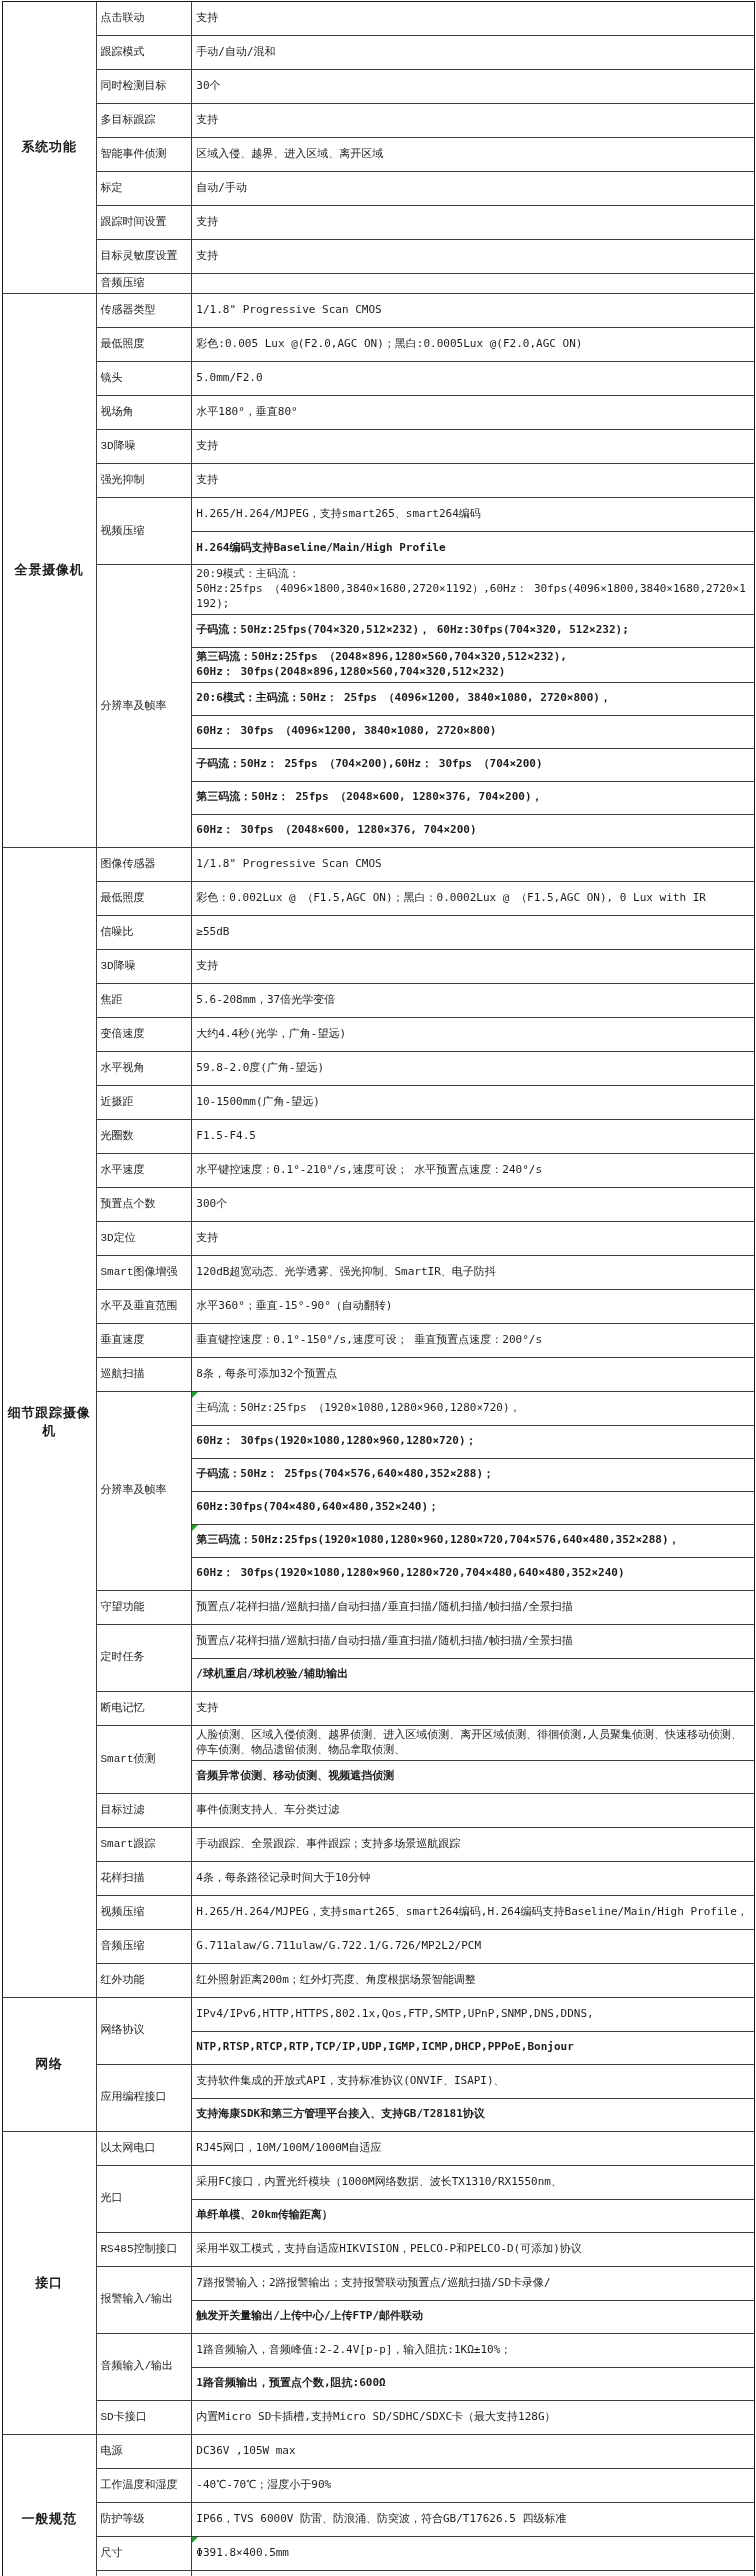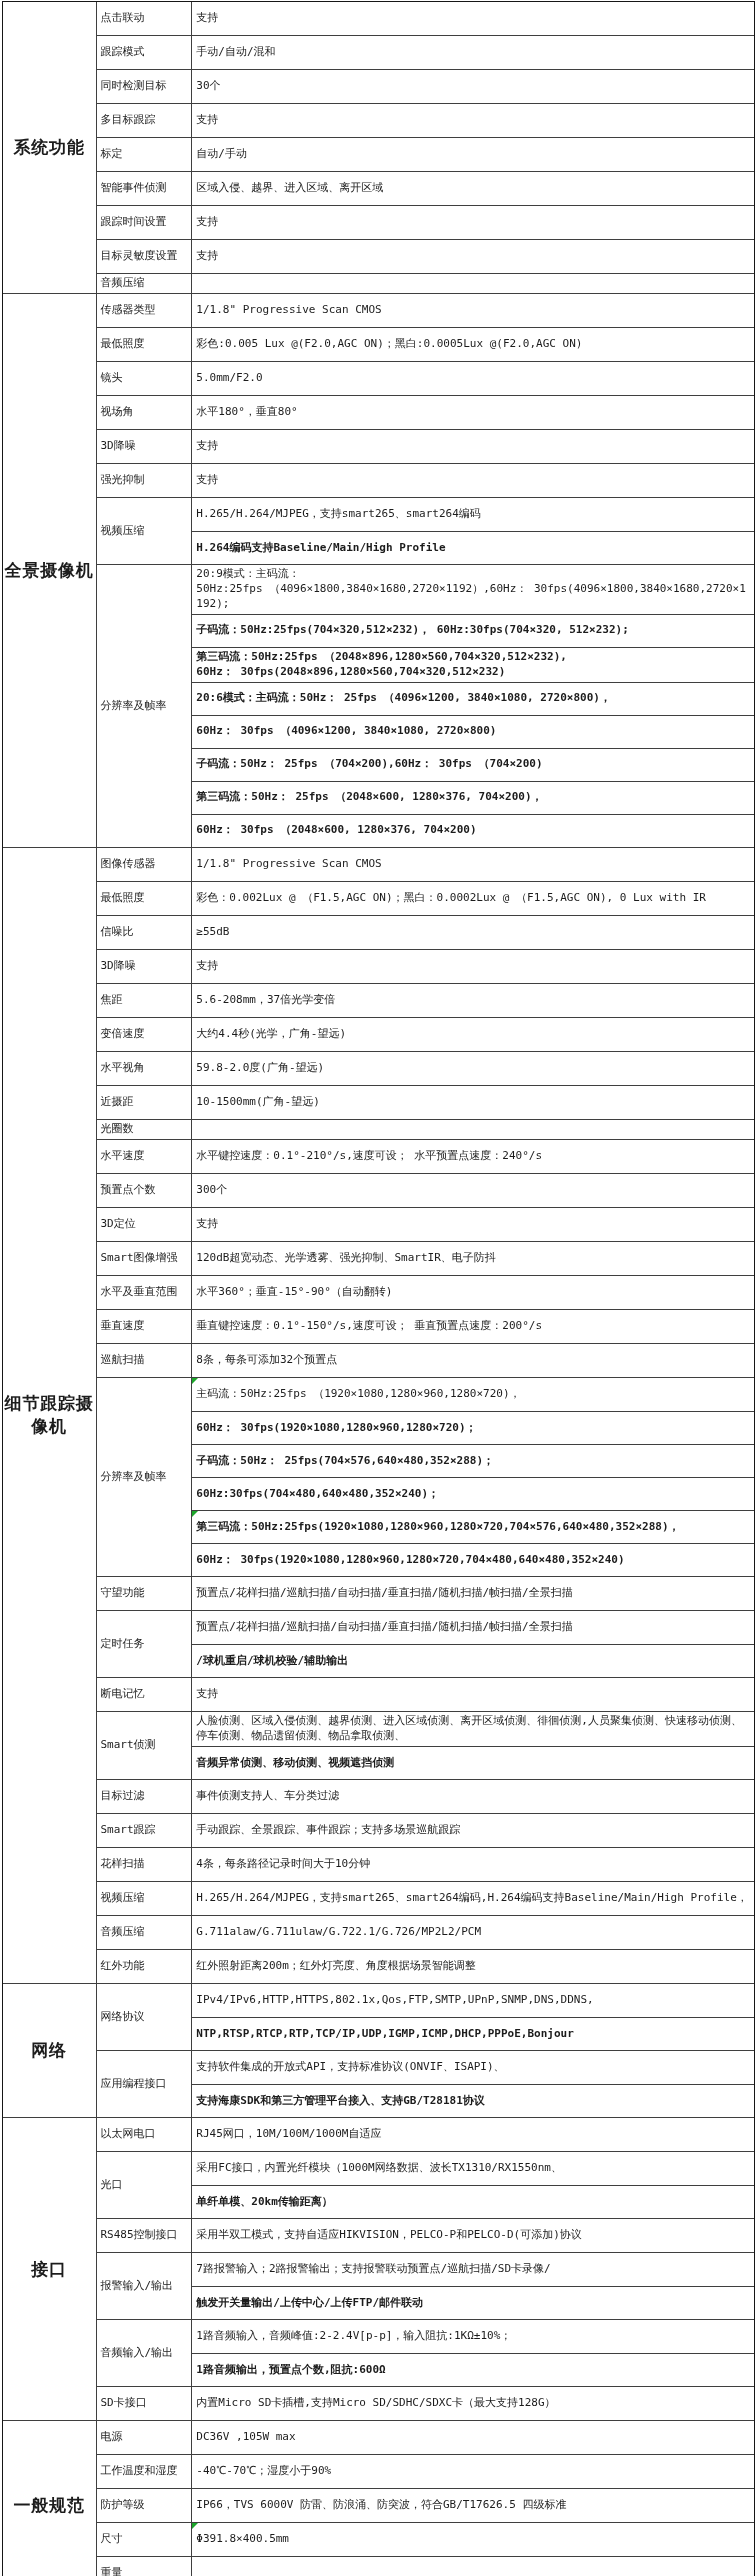--- a/index.html
+++ b/index.html
@@ -5,28 +5,28 @@
   html,body{margin:0;padding:0;background:#fff;}
   body{width:756px;font-family:"DejaVu Sans Mono","Liberation Mono",monospace;color:#1c1c1c;}
   #spec-table{
     width:753px;margin:0.8px 1.6px;border:1.6px solid #161616;box-sizing:border-box;background:#fff;
   }
   .sec{display:flex;align-items:stretch;}
   .sec + .sec{border-top:0.8px solid #3f3f3f;}
   .cat{
     flex:0 0 94px;box-sizing:border-box;border-right:0.8px solid #3f3f3f;
     display:flex;align-items:center;justify-content:center;
-    font-weight:bold;font-size:17px;letter-spacing:0.8px;text-align:center;padding:1.6px;
+    font-weight:bold;font-size:13px;letter-spacing:0.8px;text-align:center;padding:1.6px;
   }
   .rows{flex:1 1 auto;display:flex;flex-direction:column;min-width:0;}
   .row{display:flex;align-items:stretch;}
   .row + .row{border-top:0.8px solid #3f3f3f;}
   .lab{
     flex:0 0 95px;box-sizing:border-box;border-right:0.8px solid #3f3f3f;
-    display:flex;align-items:center;font-size:11px;padding:2.3px 1.6px 2.3px 3.9px;line-height:14.7px;
+    display:flex;align-items:center;font-size:11px;padding:2.3px 1.6px 2.3px 3.9px;line-height:14.7px;font-family:Liberation Mono, monospace;
   }
   .vals{flex:1 1 auto;display:flex;flex-direction:column;min-width:0;}
   .val{
     position:relative;box-sizing:border-box;min-height:33px;
     display:flex;flex-direction:column;justify-content:center;
     font-size:11px;line-height:14.7px;padding:2.3px 3.1px 2.3px 4.7px;
     word-break:break-all;overflow-wrap:anywhere;
   }
   .val + .val{border-top:0.8px solid #3f3f3f;font-weight:bold;}
   .marker{
@@ -67,32 +67,32 @@
         </div>
         <div class="row">
           <div class="lab">多目标跟踪</div>
           <div class="vals">
             <div class="val">
               <div class="ln">支持</div>
             </div>
           </div>
         </div>
         <div class="row">
+          <div class="lab">智能事件侦测</div>
+          <div class="vals">
+            <div class="val">
+              <div class="ln">区域入侵、越界、进入区域、离开区域</div>
+            </div>
+          </div>
+        </div>
+        <div class="row">
           <div class="lab">标定</div>
           <div class="vals">
             <div class="val">
               <div class="ln">自动/手动</div>
-            </div>
-          </div>
-        </div>
-        <div class="row">
-          <div class="lab">智能事件侦测</div>
-          <div class="vals">
-            <div class="val">
-              <div class="ln">区域入侵、越界、进入区域、离开区域</div>
             </div>
           </div>
         </div>
         <div class="row">
           <div class="lab">跟踪时间设置</div>
           <div class="vals">
             <div class="val">
               <div class="ln">支持</div>
             </div>
           </div>
@@ -267,20 +267,25 @@
         <div class="row">
           <div class="lab">近摄距</div>
           <div class="vals">
             <div class="val">
               <div class="ln">10-1500mm(广角-望远)</div>
             </div>
           </div>
         </div>
         <div class="row">
           <div class="lab">光圈数</div>
+          <div class="vals">
+            <div class="val">
+              <div class="ln">F1.5-F4.5</div>
+            </div>
+          </div>
         </div>
         <div class="row">
           <div class="lab">水平速度</div>
           <div class="vals">
             <div class="val">
               <div class="ln">水平键控速度：0.1°-210°/s,速度可设；  水平预置点速度：240°/s</div>
             </div>
           </div>
         </div>
         <div class="row">

